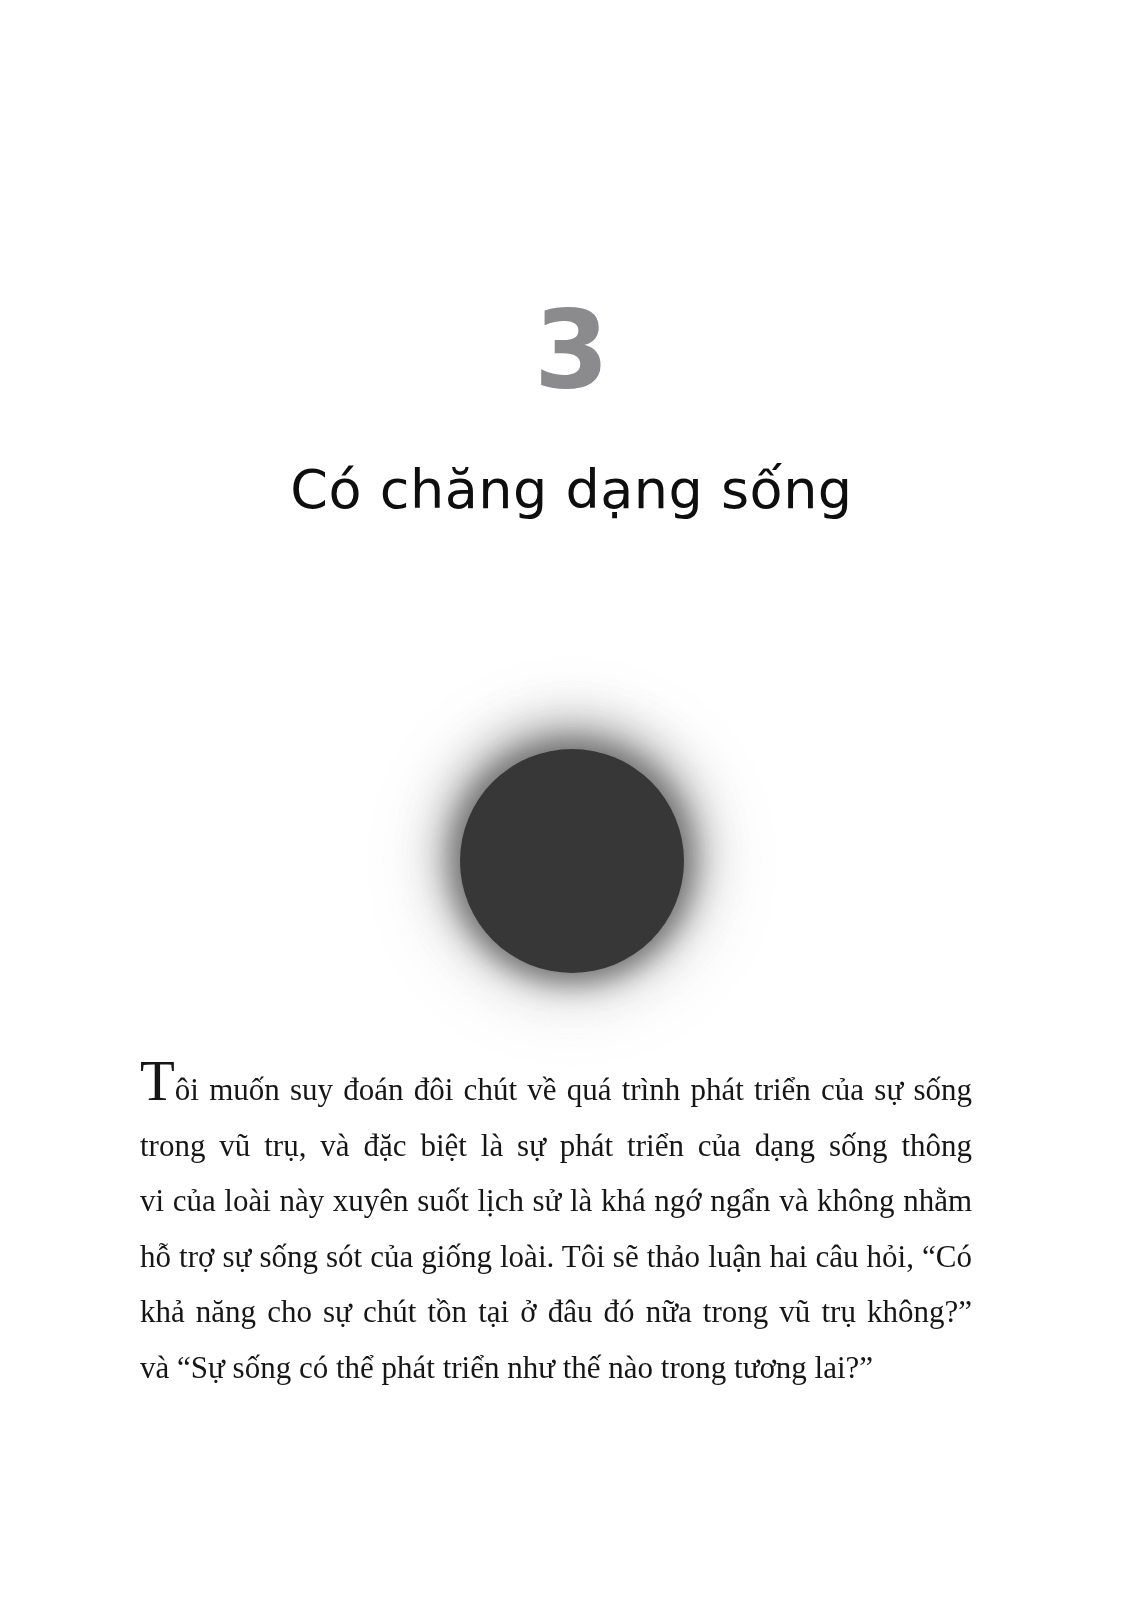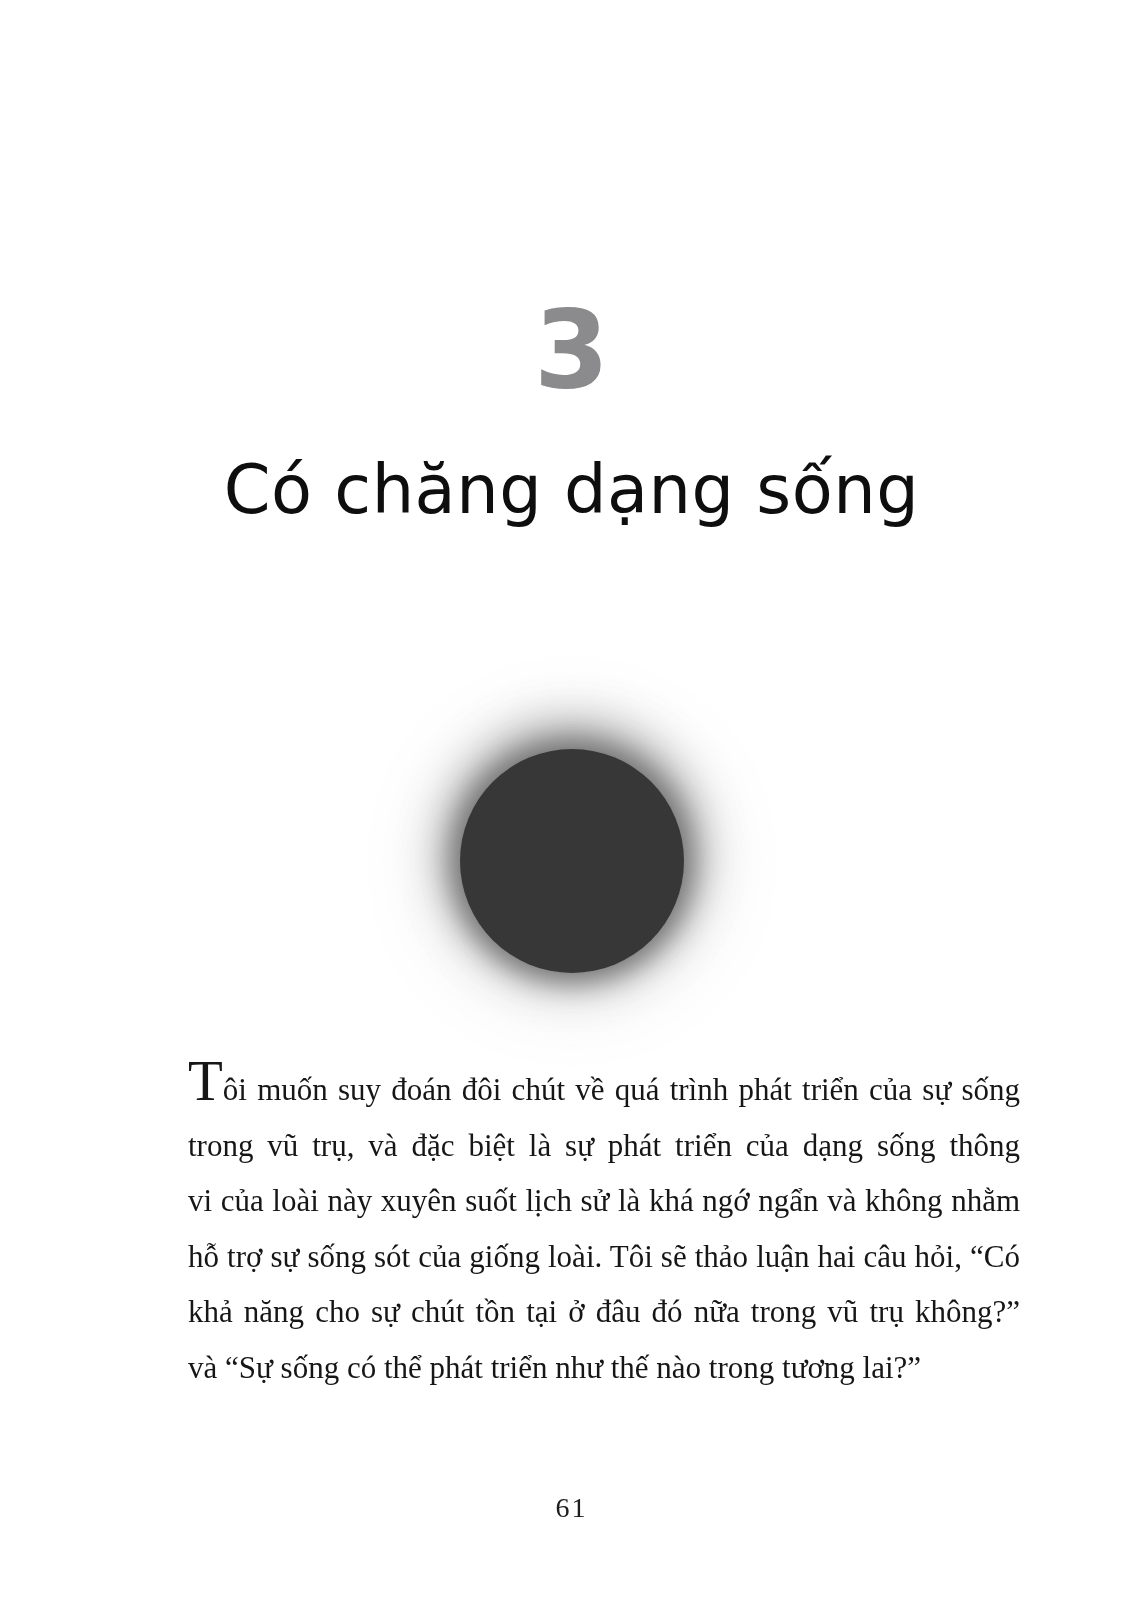--- a/index.html
+++ b/index.html
@@ -29,21 +29,21 @@
     color: #8b8b8e;
   }
   .chapter-title {
     position: absolute;
     top: 452px;
     left: 0;
     width: 100%;
     text-align: center;
     font-family: "DejaVu Sans", sans-serif;
     font-weight: normal;
-    font-size: 67px;
+    font-size: 54px;
     line-height: 76px;
     letter-spacing: 0.5px;
     color: #0e0e0e;
   }
   .eclipse-figure {
     position: absolute;
     top: 749px;
     left: 50%;
     transform: translateX(-50%);
     width: 224px;
@@ -60,21 +60,20 @@
       0 0 70px 28px rgba(120, 120, 120, 0.20);
   }
   .body-paragraph {
     position: absolute;
     top: 1062px;
     left: 140px;
     width: 832px;
     font-size: 31px;
     line-height: 55.5px;
     color: #161616;
-    margin-left: 48px;
   }
   .p-line {
     text-align: justify;
     text-align-last: justify;
   }
   .p-line.last {
     text-align: center;
     text-align-last: left;
   }
   .initial-cap {
@@ -111,15 +110,14 @@
     <div class="p-line">
       <span class="initial-cap">T</span><span>ôi muốn suy đoán đôi chút về quá trình phát triển của sự sống</span>
     </div>
     <div class="p-line">trong vũ trụ, và đặc biệt là sự phát triển của dạng sống thông</div>
     <div class="p-line">vi của loài này xuyên suốt lịch sử là khá ngớ ngẩn và không nhằm</div>
     <div class="p-line">hỗ trợ sự sống sót của giống loài. Tôi sẽ thảo luận hai câu hỏi, “Có</div>
     <div class="p-line">khả năng cho sự chút tồn tại ở đâu đó nữa trong vũ trụ không?”</div>
     <div class="p-line last">và “Sự sống có thể phát triển như thế nào trong tương lai?”</div>
   </div>
 
-  <div class="page-number">61</div>
 
 </div>
 
 </body></html>

